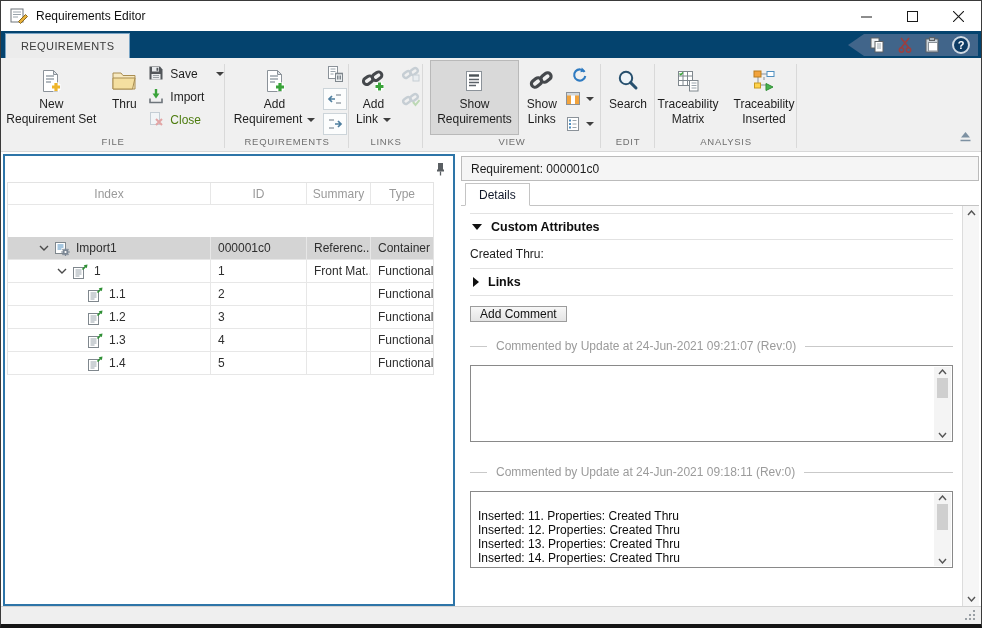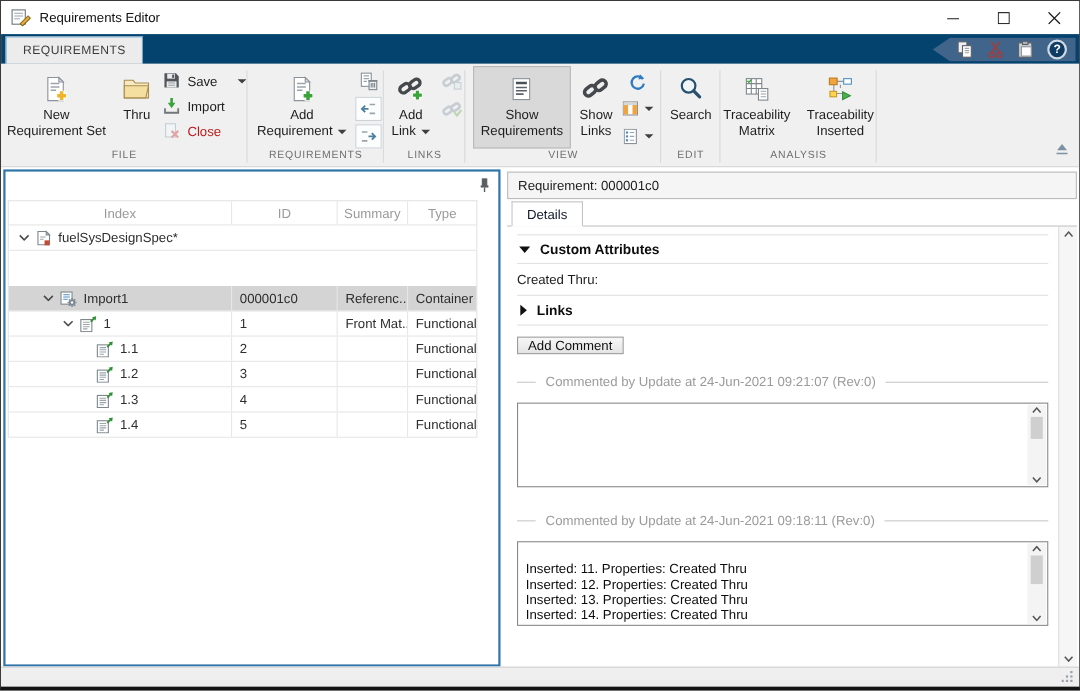--- a/index.html
+++ b/index.html
@@ -38,21 +38,21 @@
 
   .bigbtn { display:flex; flex-direction:column; align-items:center; padding:3px 6px 0;
             border:1px solid transparent; }
   .bigbtn .bicon { height:33px; display:flex; align-items:center; justify-content:center; }
   .blbl { font-size:12px; line-height:15px; color:#1e1e1e; text-align:center; white-space:nowrap; }
   .blbl-row { display:flex; align-items:center; gap:5px; justify-content:center; }
   .bigbtn.pressed { background:#d9d9d9; border-color:#b9b9b9; }
 
   .vstack { display:flex; flex-direction:column; padding-top:4px; gap:3px; }
   .stackbtn { display:flex; align-items:center; gap:6px; font-size:12px; color:#1e1e1e; height:20px; padding:0 3px; }
-  .stackbtn.disabled { color:#b91c1c; }
+  .stackbtn.disabled { color:#4d7c0f; }
   .ministack { display:flex; flex-direction:column; gap:3px; padding-top:3px; align-items:center; }
   .minibtn { width:24px; height:22px; display:flex; align-items:center; justify-content:center; }
   .minibtn.bordered { border:1px solid #ccd4d9; background:#fcfdfd; }
   .minirow { display:flex; align-items:center; gap:3px; }
 
   .caret { width:0; height:0; border-left:4px solid transparent; border-right:4px solid transparent;
            border-top:4px solid #3f3f3f; display:inline-block; }
   .collapse-btn { position:absolute; right:9px; bottom:5px; }
 
   
@@ -468,38 +468,20 @@
       </div>
 
       <div class="grid">
         <div class="grow ghead">
           <div class="cell c1">Index</div>
           <div class="cell c2">ID</div>
           <div class="cell c3">Summary</div>
           <div class="cell c4">Type</div>
         </div>
 
-        <div class="grow root">
-          <div class="cell c1" style="width:425px">
-            <span class="chev">
-              <svg width="10" height="6">
-                  <path d="M1 1l4 4 4-4" fill="none" stroke="#4a4a4a" stroke-width="1.4"></path>
-                </svg>
-            </span>
-            <span class="ticon">
-              <svg width="15" height="15">
-                  <path d="M2.5 1.5h7.5l3 3v9H2.5z" fill="#fff" stroke="#7f878d"></path>
-                  <path d="M10 1.5l3 3h-3z" fill="#dde3e8" stroke="#7f878d"></path>
-                  <path d="M4.5 6.5h5M4.5 8.5h3" stroke="#9aa4ac"></path>
-                  <rect x="8.5" y="9.5" width="4.5" height="4.5" fill="#c34b36"></rect>
-                </svg>
-            </span>
-            <span>fuelSysDesignSpec*</span>
-          </div>
-        </div>
 
         <div class="grow sel">
           <div class="cell c1">
             <span class="indent" style="width:22px"></span>
             <span class="chev">
               <svg width="10" height="6">
                   <path d="M1 1l4 4 4-4" fill="none" stroke="#4a4a4a" stroke-width="1.4"></path>
                 </svg>
             </span>
             <span class="ticon">

